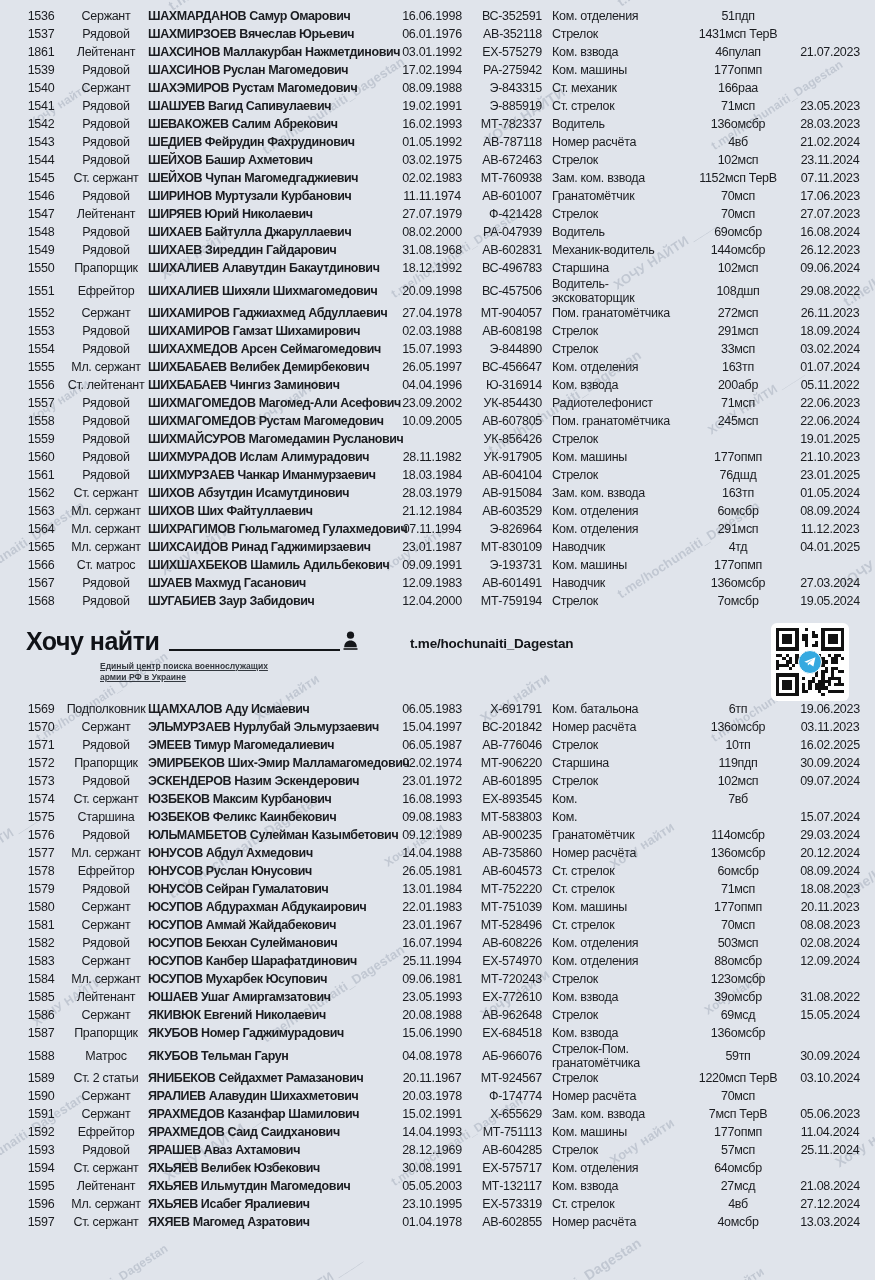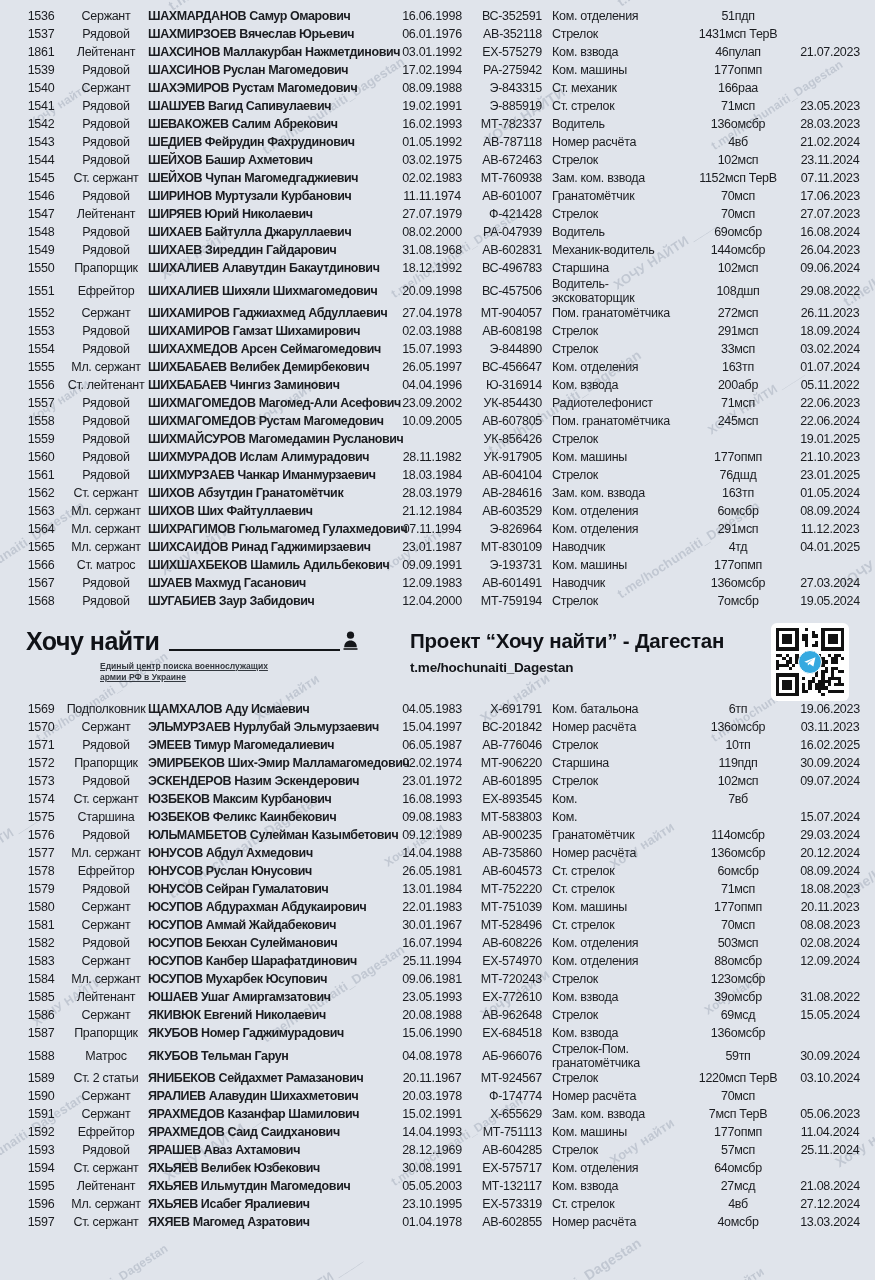--- a/index.html
+++ b/index.html
@@ -245,21 +245,21 @@
           <div class="cell c-date">16.08.2024</div>
         </div>
         <div class="row">
           <div class="cell c-num">1549</div>
           <div class="cell c-rank">Рядовой</div>
           <div class="cell c-name">ШИХАЕВ Зиреддин Гайдарович</div>
           <div class="cell c-dob">31.08.1968</div>
           <div class="cell c-id">АВ-602831</div>
           <div class="cell c-position">Механик-водитель</div>
           <div class="cell c-unit">144омсбр</div>
-          <div class="cell c-date">26.04.2023</div>
+          <div class="cell c-date">26.12.2023</div>
         </div>
         <div class="row">
           <div class="cell c-num">1550</div>
           <div class="cell c-rank">Прапорщик</div>
           <div class="cell c-name">ШИХАЛИЕВ Алавутдин Бакаутдинович</div>
           <div class="cell c-dob">18.12.1992</div>
           <div class="cell c-id">ВС-496783</div>
           <div class="cell c-position">Старшина</div>
           <div class="cell c-unit">102мсп</div>
           <div class="cell c-date">09.06.2024</div>
@@ -370,23 +370,23 @@
           <div class="cell c-name">ШИХМУРЗАЕВ Чанкар Иманмурзаевич</div>
           <div class="cell c-dob">18.03.1984</div>
           <div class="cell c-id">АВ-604104</div>
           <div class="cell c-position">Стрелок</div>
           <div class="cell c-unit">76дшд</div>
           <div class="cell c-date">23.01.2025</div>
         </div>
         <div class="row">
           <div class="cell c-num">1562</div>
           <div class="cell c-rank">Ст. сержант</div>
-          <div class="cell c-name">ШИХОВ Абзутдин Гранатомётчик</div>
+          <div class="cell c-name">ШИХОВ Абзутдин Исамутдинович</div>
           <div class="cell c-dob">28.03.1979</div>
-          <div class="cell c-id">АВ-284616</div>
+          <div class="cell c-id">АВ-915084</div>
           <div class="cell c-position">Зам. ком. взвода</div>
           <div class="cell c-unit">163тп</div>
           <div class="cell c-date">01.05.2024</div>
         </div>
         <div class="row">
           <div class="cell c-num">1563</div>
           <div class="cell c-rank">Мл. сержант</div>
           <div class="cell c-name">ШИХОВ Ших Файтуллаевич</div>
           <div class="cell c-dob">21.12.1984</div>
           <div class="cell c-id">АВ-603529</div>
@@ -456,21 +456,20 @@
               <circle cx="7.5" cy="4.2" r="3.6" fill="#14161a"></circle>
               <path d="M1.2 16.2 C1.2 11.6 4 9.4 7.5 9.4 C11 9.4 13.8 11.6 13.8 16.2 Z" fill="#14161a"></path>
               <rect x="0.5" y="17.2" width="14" height="1.6" fill="#14161a"></rect>
             </svg>
           </span>
         </div>
         <div class="logo-subtitle">Единый центр поиска военнослужащих армии РФ в Украине</div>
       </div>
 
       <div class="project-block">
-        <div class="project-title">Проект “Хочу найти” - Дагестан</div>
         <div class="project-link">t.me/hochunaiti_Dagestan</div>
       </div>
 
       <div class="qr-block">
         <svg class="qr" id="qr-svg" viewBox="0 0 21 21" shape-rendering="crispEdges">
             <rect x="9" y="0" width="1" height="1" fill="#111"></rect>
             <rect x="11" y="1" width="1" height="1" fill="#111"></rect>
             <rect x="8" y="2" width="1" height="1" fill="#111"></rect>
             <rect x="9" y="2" width="1" height="1" fill="#111"></rect>
             <rect x="11" y="2" width="1" height="1" fill="#111"></rect>
@@ -597,21 +596,21 @@
           </svg>
         </span>
       </div>
     </div>
 
     <div class="roster" id="roster-bottom">
         <div class="row">
           <div class="cell c-num">1569</div>
           <div class="cell c-rank">Подполковник</div>
           <div class="cell c-name">ЩАМХАЛОВ Аду Исмаевич</div>
-          <div class="cell c-dob">04.05.1983</div>
+          <div class="cell c-dob">06.05.1983</div>
           <div class="cell c-id">Х-691791</div>
           <div class="cell c-position">Ком. батальона</div>
           <div class="cell c-unit">6тп</div>
           <div class="cell c-date">19.06.2023</div>
         </div>
         <div class="row">
           <div class="cell c-num">1570</div>
           <div class="cell c-rank">Сержант</div>
           <div class="cell c-name">ЭЛЬМУРЗАЕВ Нурлубай Эльмурзаевич</div>
           <div class="cell c-dob">15.04.1997</div>
@@ -717,21 +716,21 @@
           <div class="cell c-dob">22.01.1983</div>
           <div class="cell c-id">МТ-751039</div>
           <div class="cell c-position">Ком. машины</div>
           <div class="cell c-unit">177опмп</div>
           <div class="cell c-date">20.11.2023</div>
         </div>
         <div class="row">
           <div class="cell c-num">1581</div>
           <div class="cell c-rank">Сержант</div>
           <div class="cell c-name">ЮСУПОВ Аммай Жайдабекович</div>
-          <div class="cell c-dob">30.01.1967</div>
+          <div class="cell c-dob">23.01.1967</div>
           <div class="cell c-id">МТ-528496</div>
           <div class="cell c-position">Ст. стрелок</div>
           <div class="cell c-unit">70мсп</div>
           <div class="cell c-date">08.08.2023</div>
         </div>
         <div class="row">
           <div class="cell c-num">1582</div>
           <div class="cell c-rank">Рядовой</div>
           <div class="cell c-name">ЮСУПОВ Бекхан Сулейманович</div>
           <div class="cell c-dob">16.07.1994</div>

